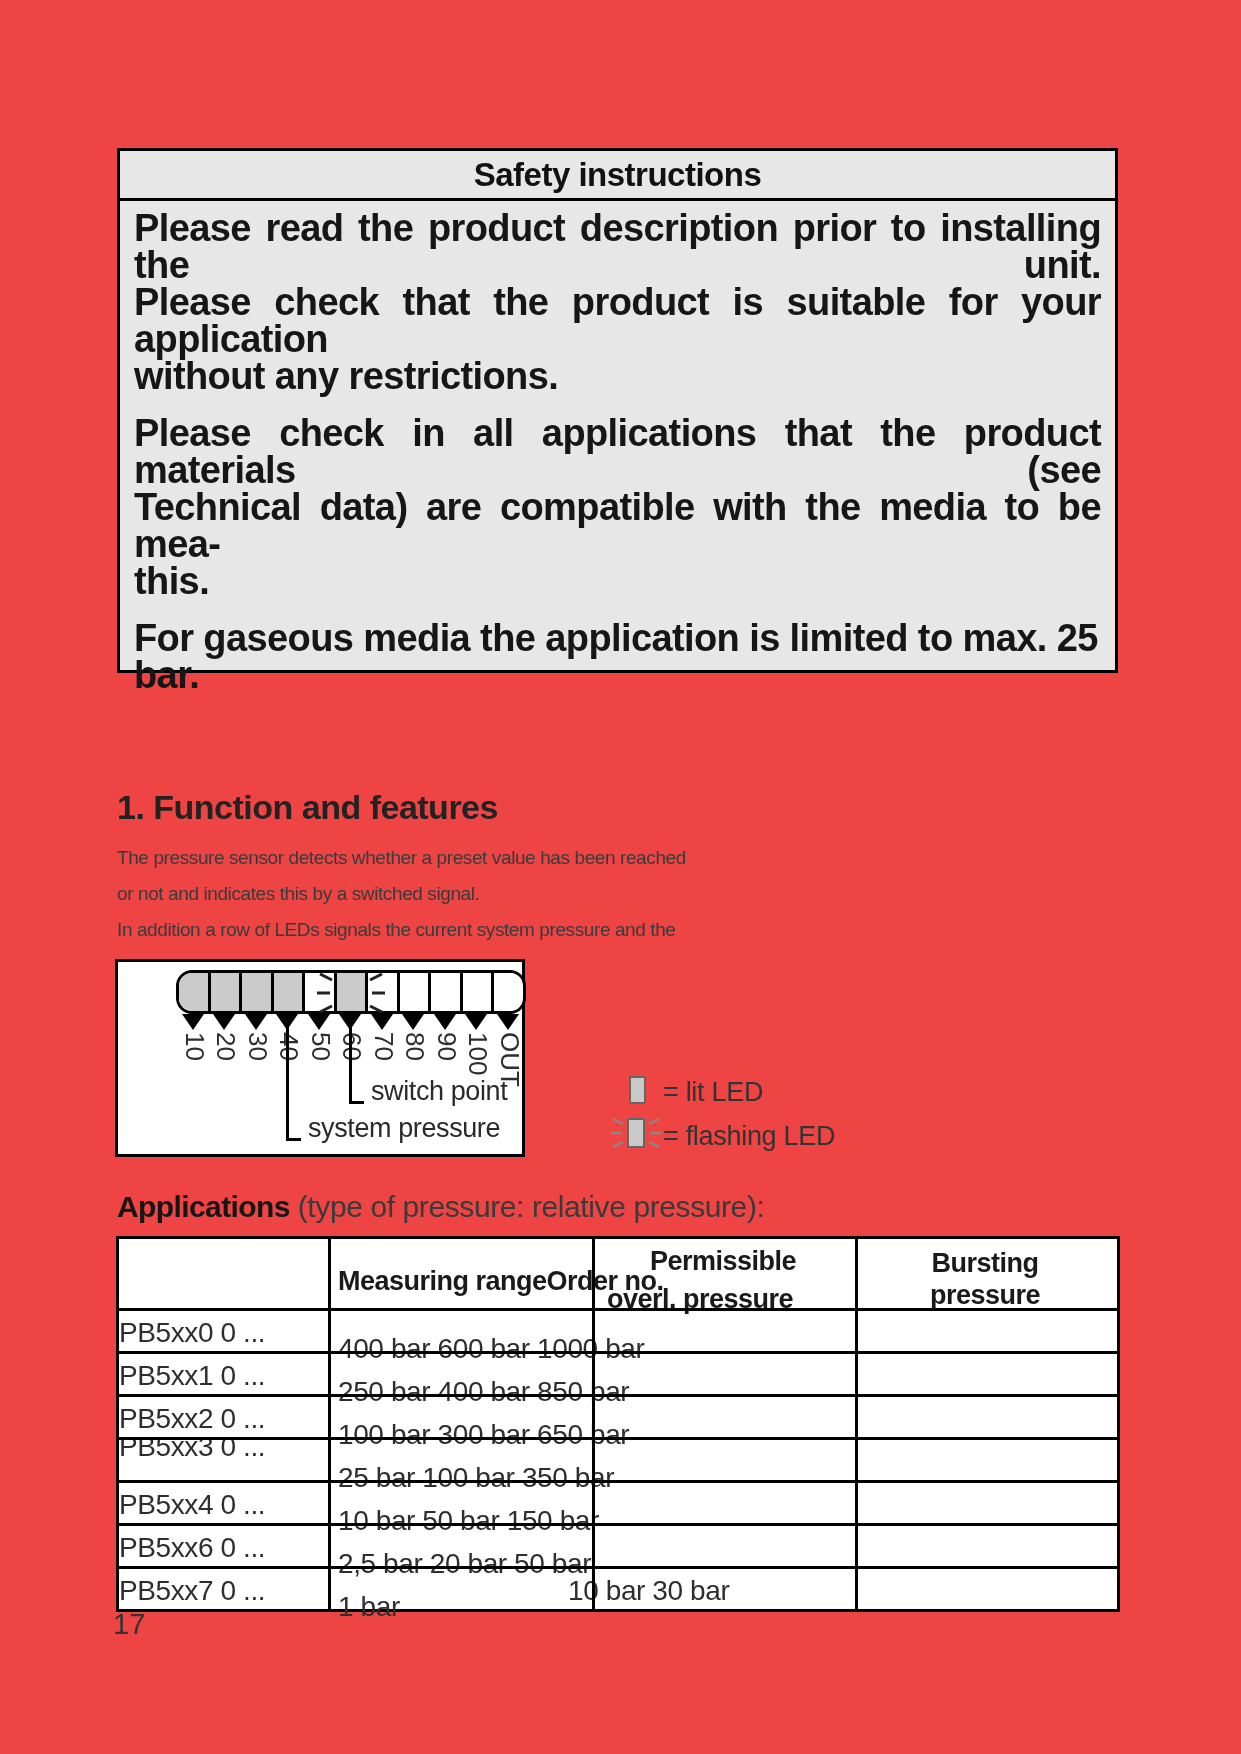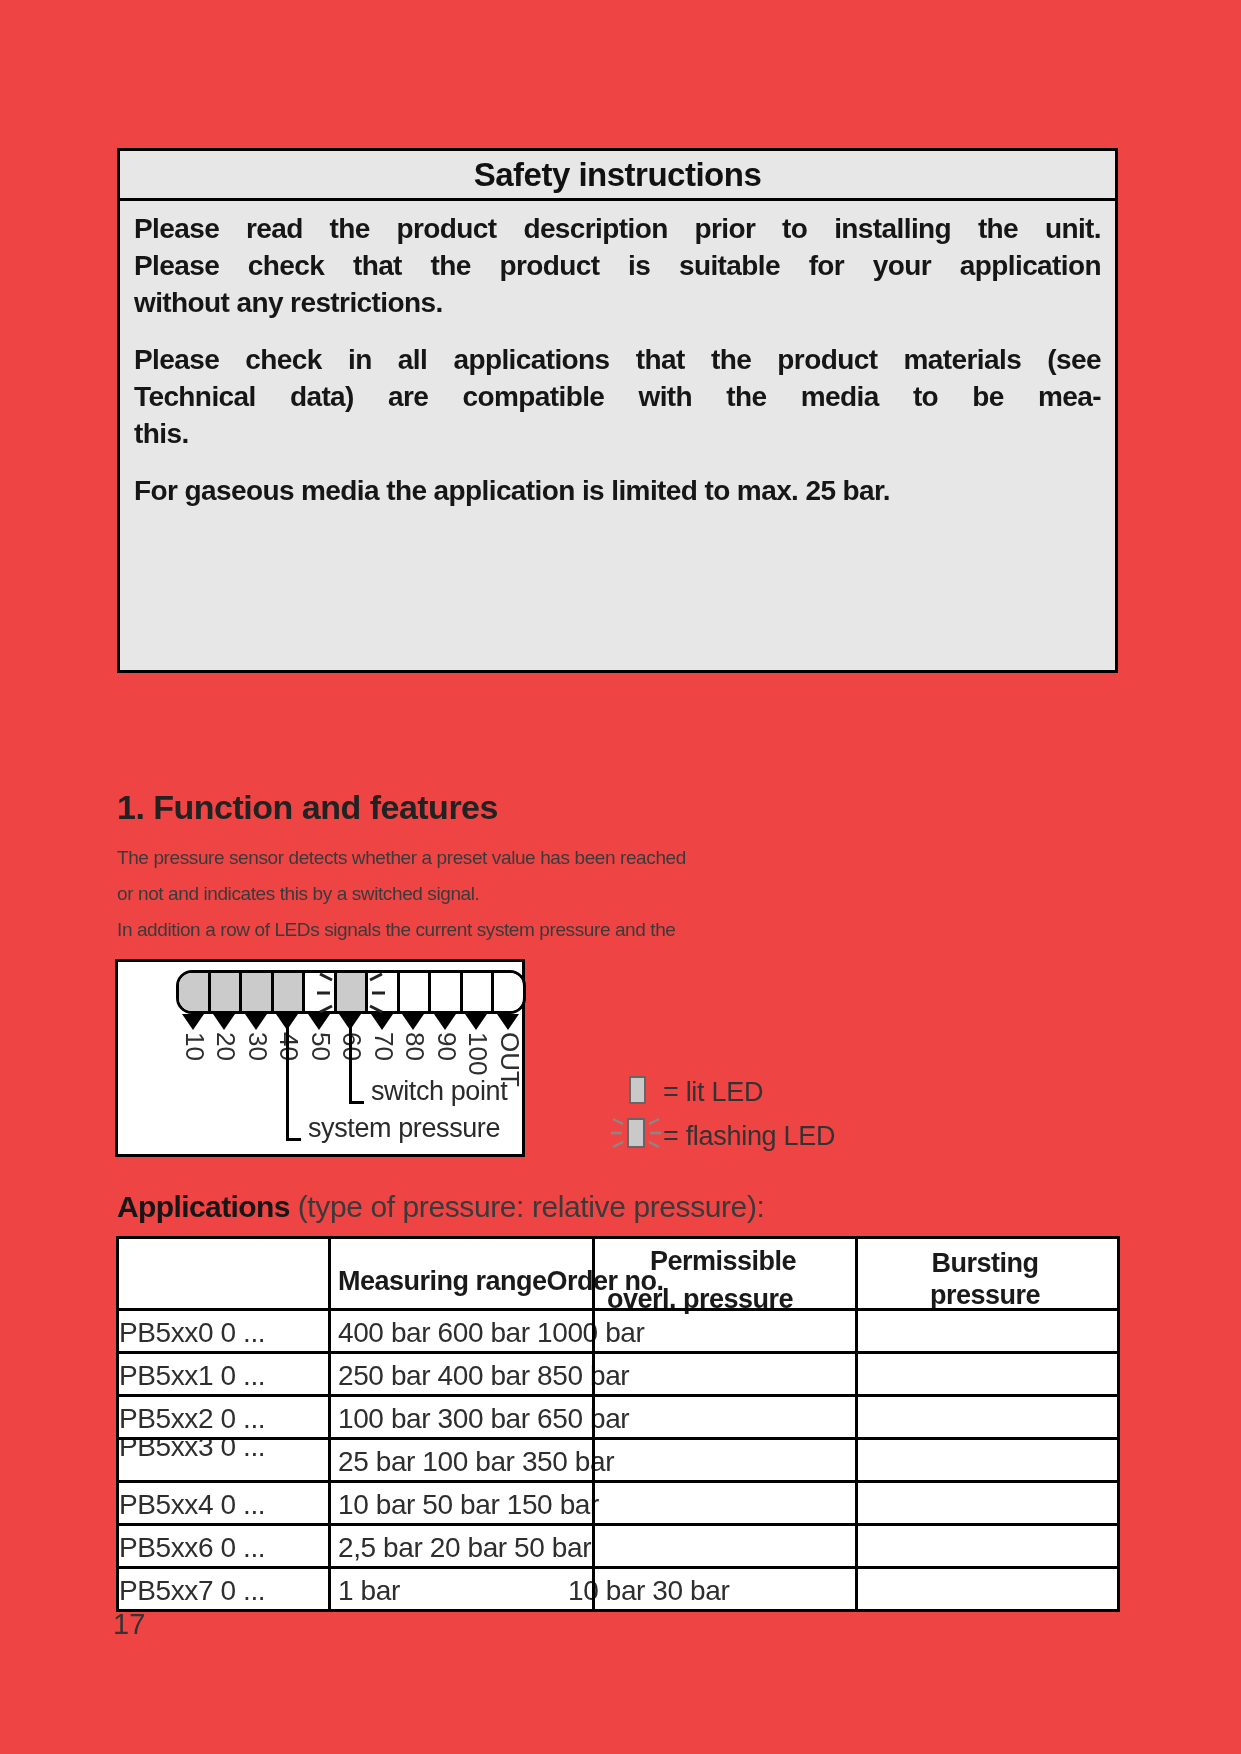--- a/index.html
+++ b/index.html
@@ -12,21 +12,21 @@
   
   .safety-box {
     position:absolute; left:117px; top:148px; width:1001px; height:525px;
     background:#e7e7e7; border:3px solid #000;
   }
   .safety-title {
     height:50px; border-bottom:3px solid #000; text-align:center;
     font-size:33px; font-weight:bold; line-height:48px; letter-spacing:-0.5px; color:#111;
   }
   .safety-body { padding:9px 14px 0 14px; }
-  .s-para { margin-bottom:20px; font-size:28px; font-weight:bold; line-height:37px; letter-spacing:-0.6px; color:#161616; }
+  .s-para { margin-bottom:20px; font-size:38px; font-weight:bold; line-height:37px; letter-spacing:-0.6px; color:#161616; }
   .jline { text-align:justify; text-align-last:justify; }
   .lastline { text-align:left; }
 
   
   .section-heading {
     position:absolute; left:117px; top:788px; font-size:34px; font-weight:bold;
     letter-spacing:-0.5px; color:#222;
   }
   .body-lines {
     position:absolute; left:117px; top:840px; width:1004px;
@@ -61,21 +61,21 @@
   .applications b { color:#161616; letter-spacing:-0.6px; }
 
   
   .apptable { position:absolute; left:116px; top:1236px; width:1004px; height:376px; border:3px solid #000; background:#fff; }
   .hline { position:absolute; left:0; right:0; height:3px; background:#000; z-index:6; }
   .vline { position:absolute; top:0; bottom:0; width:3px; background:#000; z-index:6; }
   .th { position:absolute; font-size:27px; font-weight:bold; letter-spacing:-0.5px; color:#1a1a1a; line-height:28px; white-space:nowrap; z-index:2; }
   .th.center { text-align:center; }
   .trow { position:absolute; height:40px; line-height:40px; font-size:28px; letter-spacing:-0.4px; color:#2e2e2e; white-space:nowrap; z-index:2; }
   .c-model { left:0; width:207px; text-align:left; padding-right:5px; }
-  .c-range { left:219px; }
+  .c-range { left:219px;margin-top:16px; }
   .c-range2 { left:449px; }
 
   .page-number { position:absolute; left:113px; top:1608px; font-size:29px; color:#333; }
 </style>
 </head>
 <body>
 
 <div class="page">
 
   <div class="safety-box">

